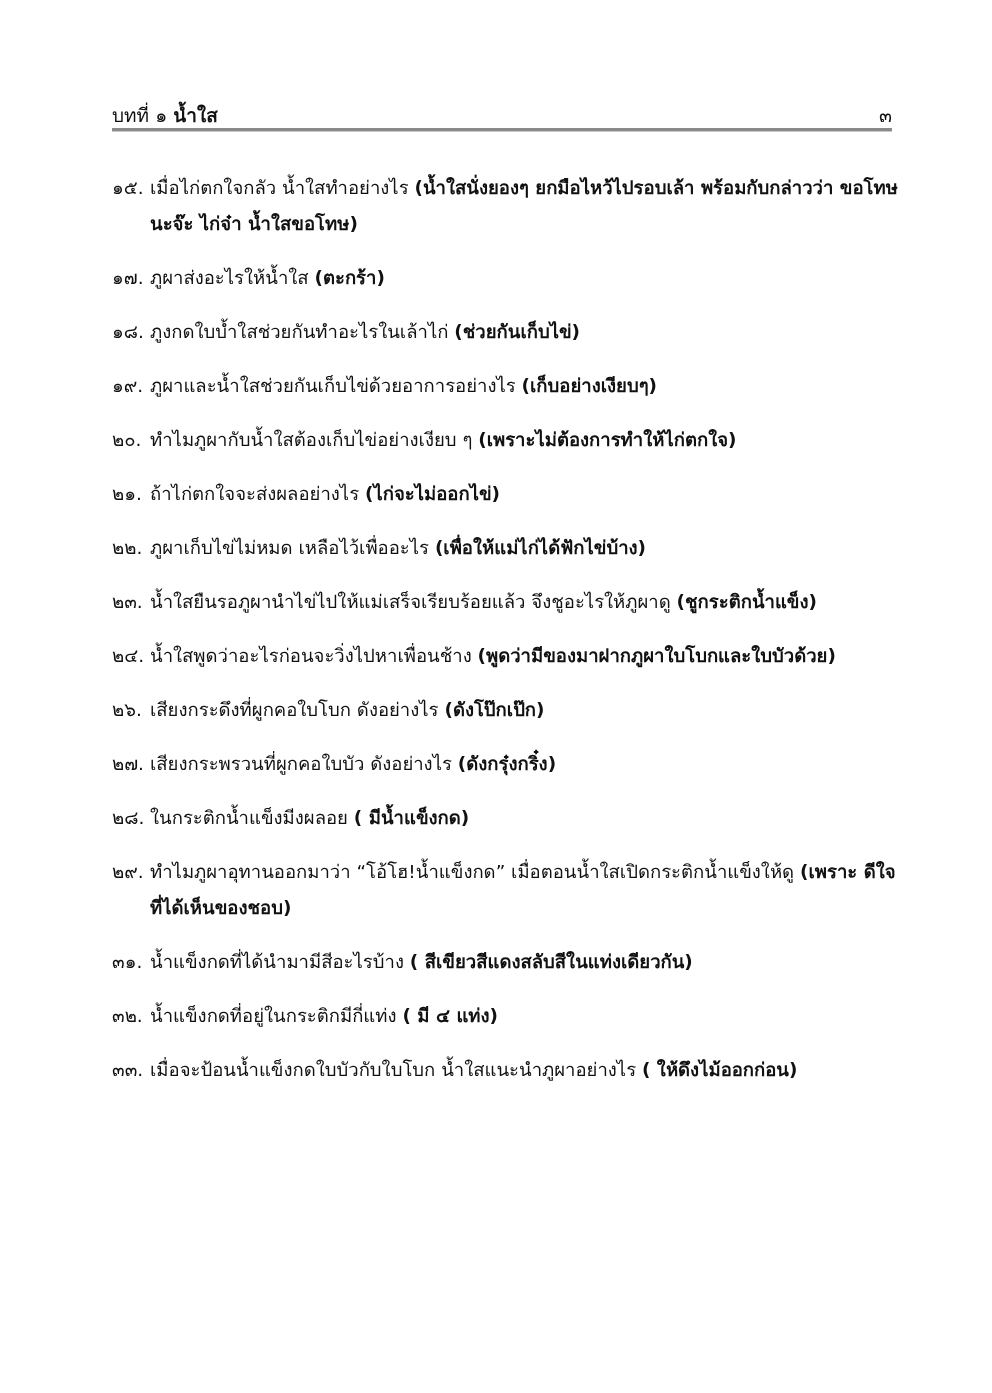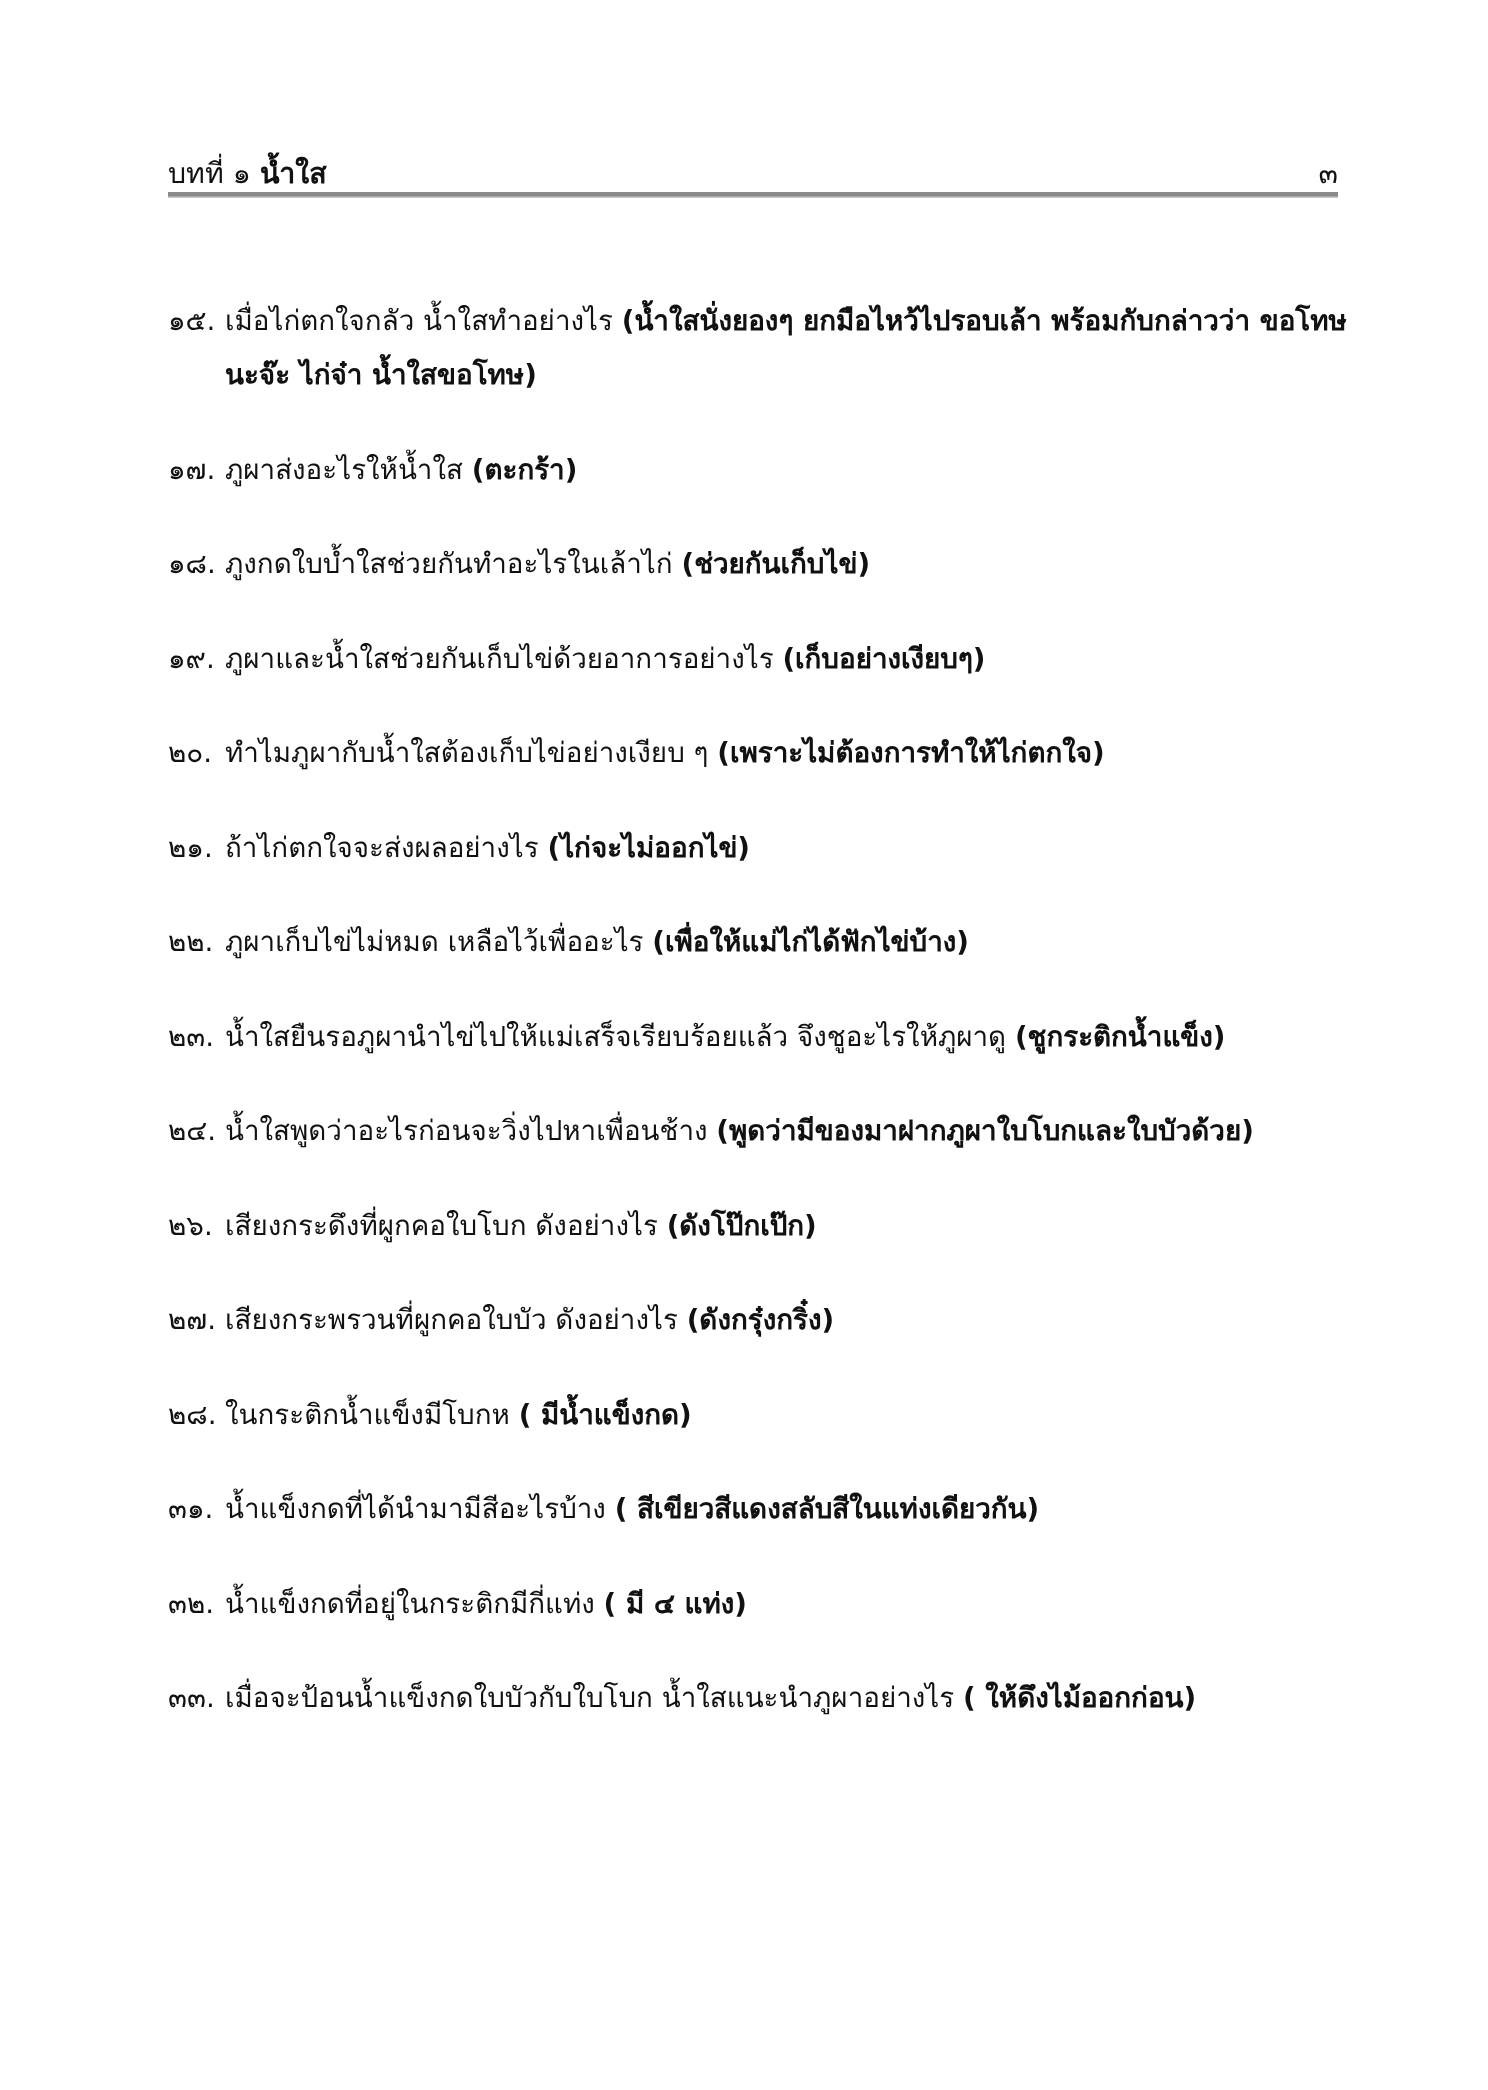--- a/index.html
+++ b/index.html
@@ -6,21 +6,21 @@
   body { width: 992px; height: 1393px; position: relative; overflow: hidden;
          font-family: "DejaVu Sans", "Liberation Sans", sans-serif; color: #111; }
   .header { position: absolute; left: 112px; top: 100px; width: 780px; height: 30px; }
   .header-left { position: absolute; left: 0; top: 0; font-size: 19px; }
   .header-left .chapter-title { font-weight: bold; }
   .header-right { position: absolute; right: 0; top: 0; font-size: 19px; }
   .header-rule { position: absolute; left: 112px; top: 128px; width: 780px; height: 3px;
                  background: #8a8a8a; border-bottom: 1px solid #c8c8c8; }
   .qa-list { position: absolute; left: 112px; top: 170px; width: 790px; }
   .qa-item { position: relative; font-size: 18.5px; line-height: 36px; margin-bottom: 18px;
-             padding-left: 38px; margin-top: 27px; }
+             padding-left: 38px; }
   .qa-item.single { height: 36px; }
   .qa-num { position: absolute; left: 0; top: 0; }
   .qa-q { }
   .qa-a { font-weight: bold; }
 </style>
 </head>
 <body>
 
 <div class="header">
   <div class="header-left">
@@ -35,17 +35,18 @@
   <div class="qa-item single"><span class="qa-num">๑๗.</span><span class="qa-q">ภูผาส่งอะไรให้น้ำใส </span><span class="qa-a">(ตะกร้า)</span></div>
   <div class="qa-item single"><span class="qa-num">๑๘.</span><span class="qa-q">ภูงกดใบบ้ำใสช่วยกันทำอะไรในเล้าไก่ </span><span class="qa-a">(ช่วยกันเก็บไข่)</span></div>
   <div class="qa-item single"><span class="qa-num">๑๙.</span><span class="qa-q">ภูผาและน้ำใสช่วยกันเก็บไข่ด้วยอาการอย่างไร </span><span class="qa-a">(เก็บอย่างเงียบๆ)</span></div>
   <div class="qa-item single"><span class="qa-num">๒๐.</span><span class="qa-q">ทำไมภูผากับน้ำใสต้องเก็บไข่อย่างเงียบ ๆ </span><span class="qa-a">(เพราะไม่ต้องการทำให้ไก่ตกใจ)</span></div>
   <div class="qa-item single"><span class="qa-num">๒๑.</span><span class="qa-q">ถ้าไก่ตกใจจะส่งผลอย่างไร </span><span class="qa-a">(ไก่จะไม่ออกไข่)</span></div>
   <div class="qa-item single"><span class="qa-num">๒๒.</span><span class="qa-q">ภูผาเก็บไข่ไม่หมด เหลือไว้เพื่ออะไร </span><span class="qa-a">(เพื่อให้แม่ไก่ได้ฟักไข่บ้าง)</span></div>
   <div class="qa-item single"><span class="qa-num">๒๓.</span><span class="qa-q">น้ำใสยืนรอภูผานำไข่ไปให้แม่เสร็จเรียบร้อยแล้ว จึงชูอะไรให้ภูผาดู </span><span class="qa-a">(ชูกระติกน้ำแข็ง)</span></div>
   <div class="qa-item single"><span class="qa-num">๒๔.</span><span class="qa-q">น้ำใสพูดว่าอะไรก่อนจะวิ่งไปหาเพื่อนช้าง </span><span class="qa-a">(พูดว่ามีของมาฝากภูผาใบโบกและใบบัวด้วย)</span></div>
   <div class="qa-item single"><span class="qa-num">๒๖.</span><span class="qa-q">เสียงกระดึงที่ผูกคอใบโบก ดังอย่างไร </span><span class="qa-a">(ดังโป๊กเป๊ก)</span></div>
   <div class="qa-item single"><span class="qa-num">๒๗.</span><span class="qa-q">เสียงกระพรวนที่ผูกคอใบบัว ดังอย่างไร </span><span class="qa-a">(ดังกรุ๋งกริ๋ง)</span></div>
-  <div class="qa-item single"><span class="qa-num">๒๘.</span><span class="qa-q">ในกระติกน้ำแข็งมีโบกห </span><span class="qa-a">( มีน้ำแข็งกด)</span></div>
+  <div class="qa-item single"><span class="qa-num">๒๘.</span><span class="qa-q">ในกระติกน้ำแข็งมีงผลอย </span><span class="qa-a">( มีน้ำแข็งกด)</span></div>
+  <div class="qa-item"><span class="qa-num">๒๙.</span><span class="qa-q">ทำไมภูผาอุทานออกมาว่า “โอ้โฮ!น้ำแข็งกด” เมื่อตอนน้ำใสเปิดกระติกน้ำแข็งให้ดู </span><span class="qa-a">(เพราะ ดีใจที่ได้เห็นของชอบ)</span></div>
   <div class="qa-item single"><span class="qa-num">๓๑.</span><span class="qa-q">น้ำแข็งกดที่ได้นำมามีสีอะไรบ้าง </span><span class="qa-a">( สีเขียวสีแดงสลับสีในแท่งเดียวกัน)</span></div>
   <div class="qa-item single"><span class="qa-num">๓๒.</span><span class="qa-q">น้ำแข็งกดที่อยู่ในกระติกมีกี่แท่ง </span><span class="qa-a">( มี ๔ แท่ง)</span></div>
   <div class="qa-item single"><span class="qa-num">๓๓.</span><span class="qa-q">เมื่อจะป้อนน้ำแข็งกดใบบัวกับใบโบก น้ำใสแนะนำภูผาอย่างไร </span><span class="qa-a">( ให้ดึงไม้ออกก่อน)</span></div>
 </div>
 
 </body></html>

